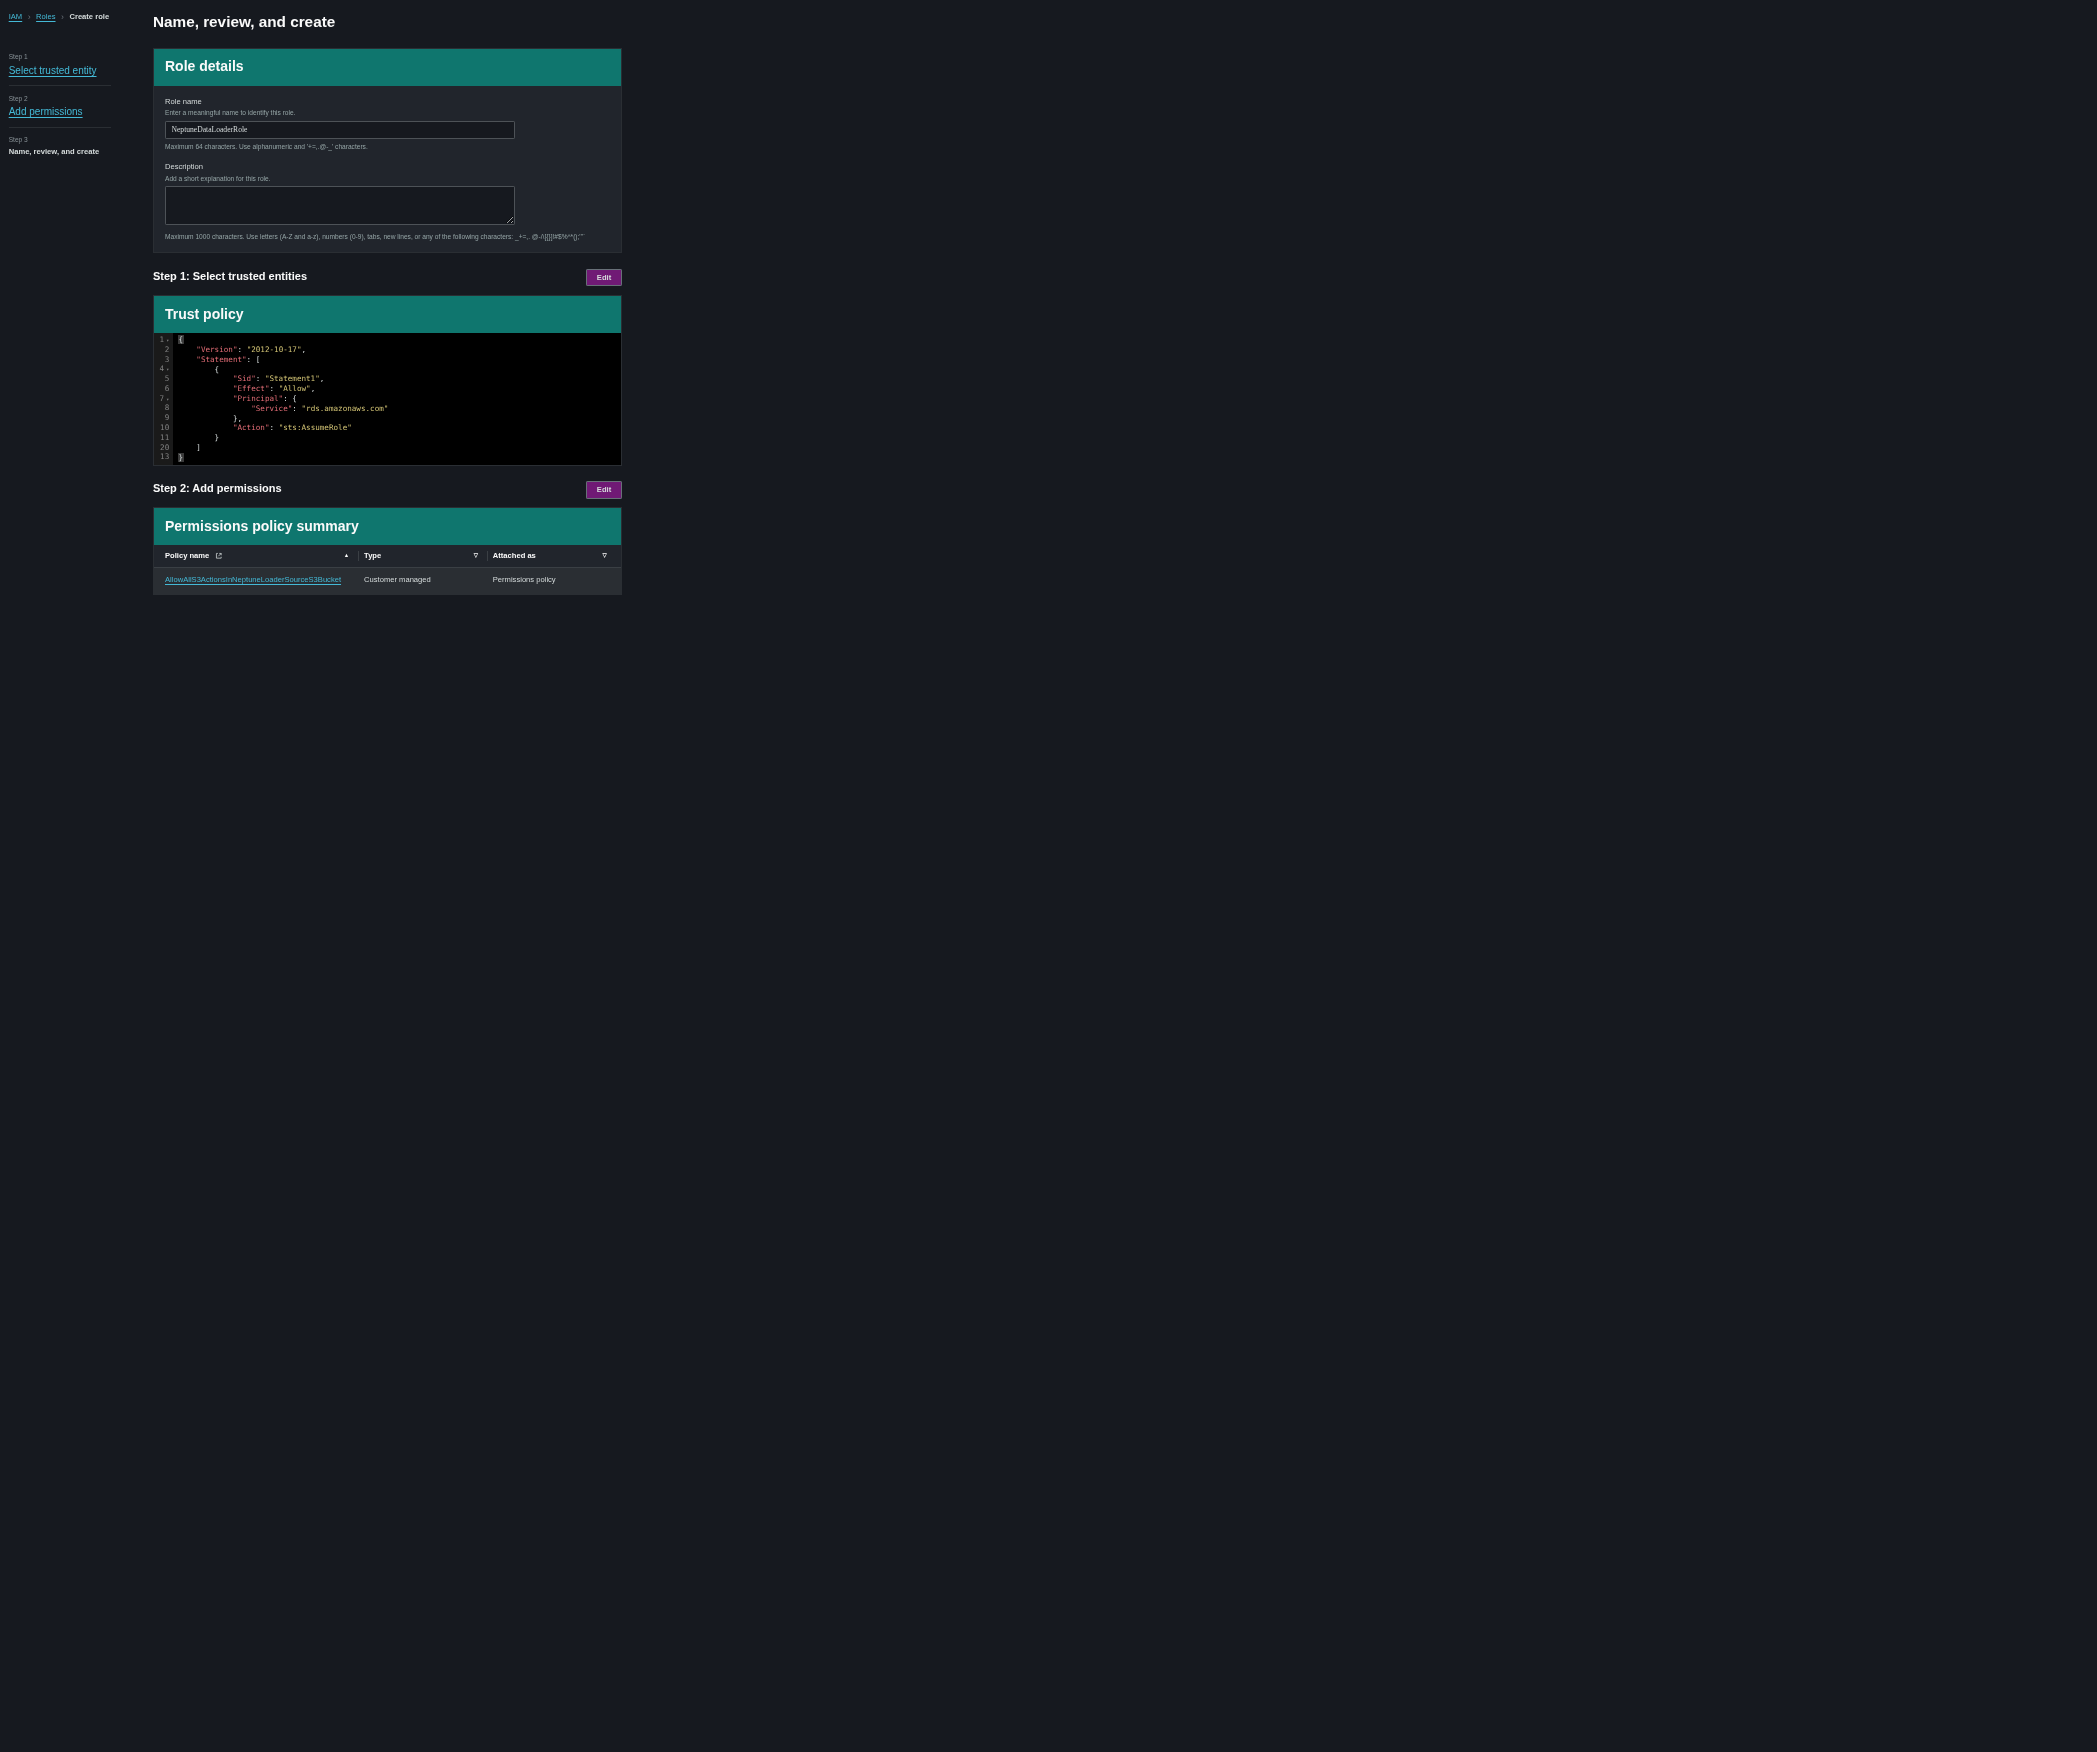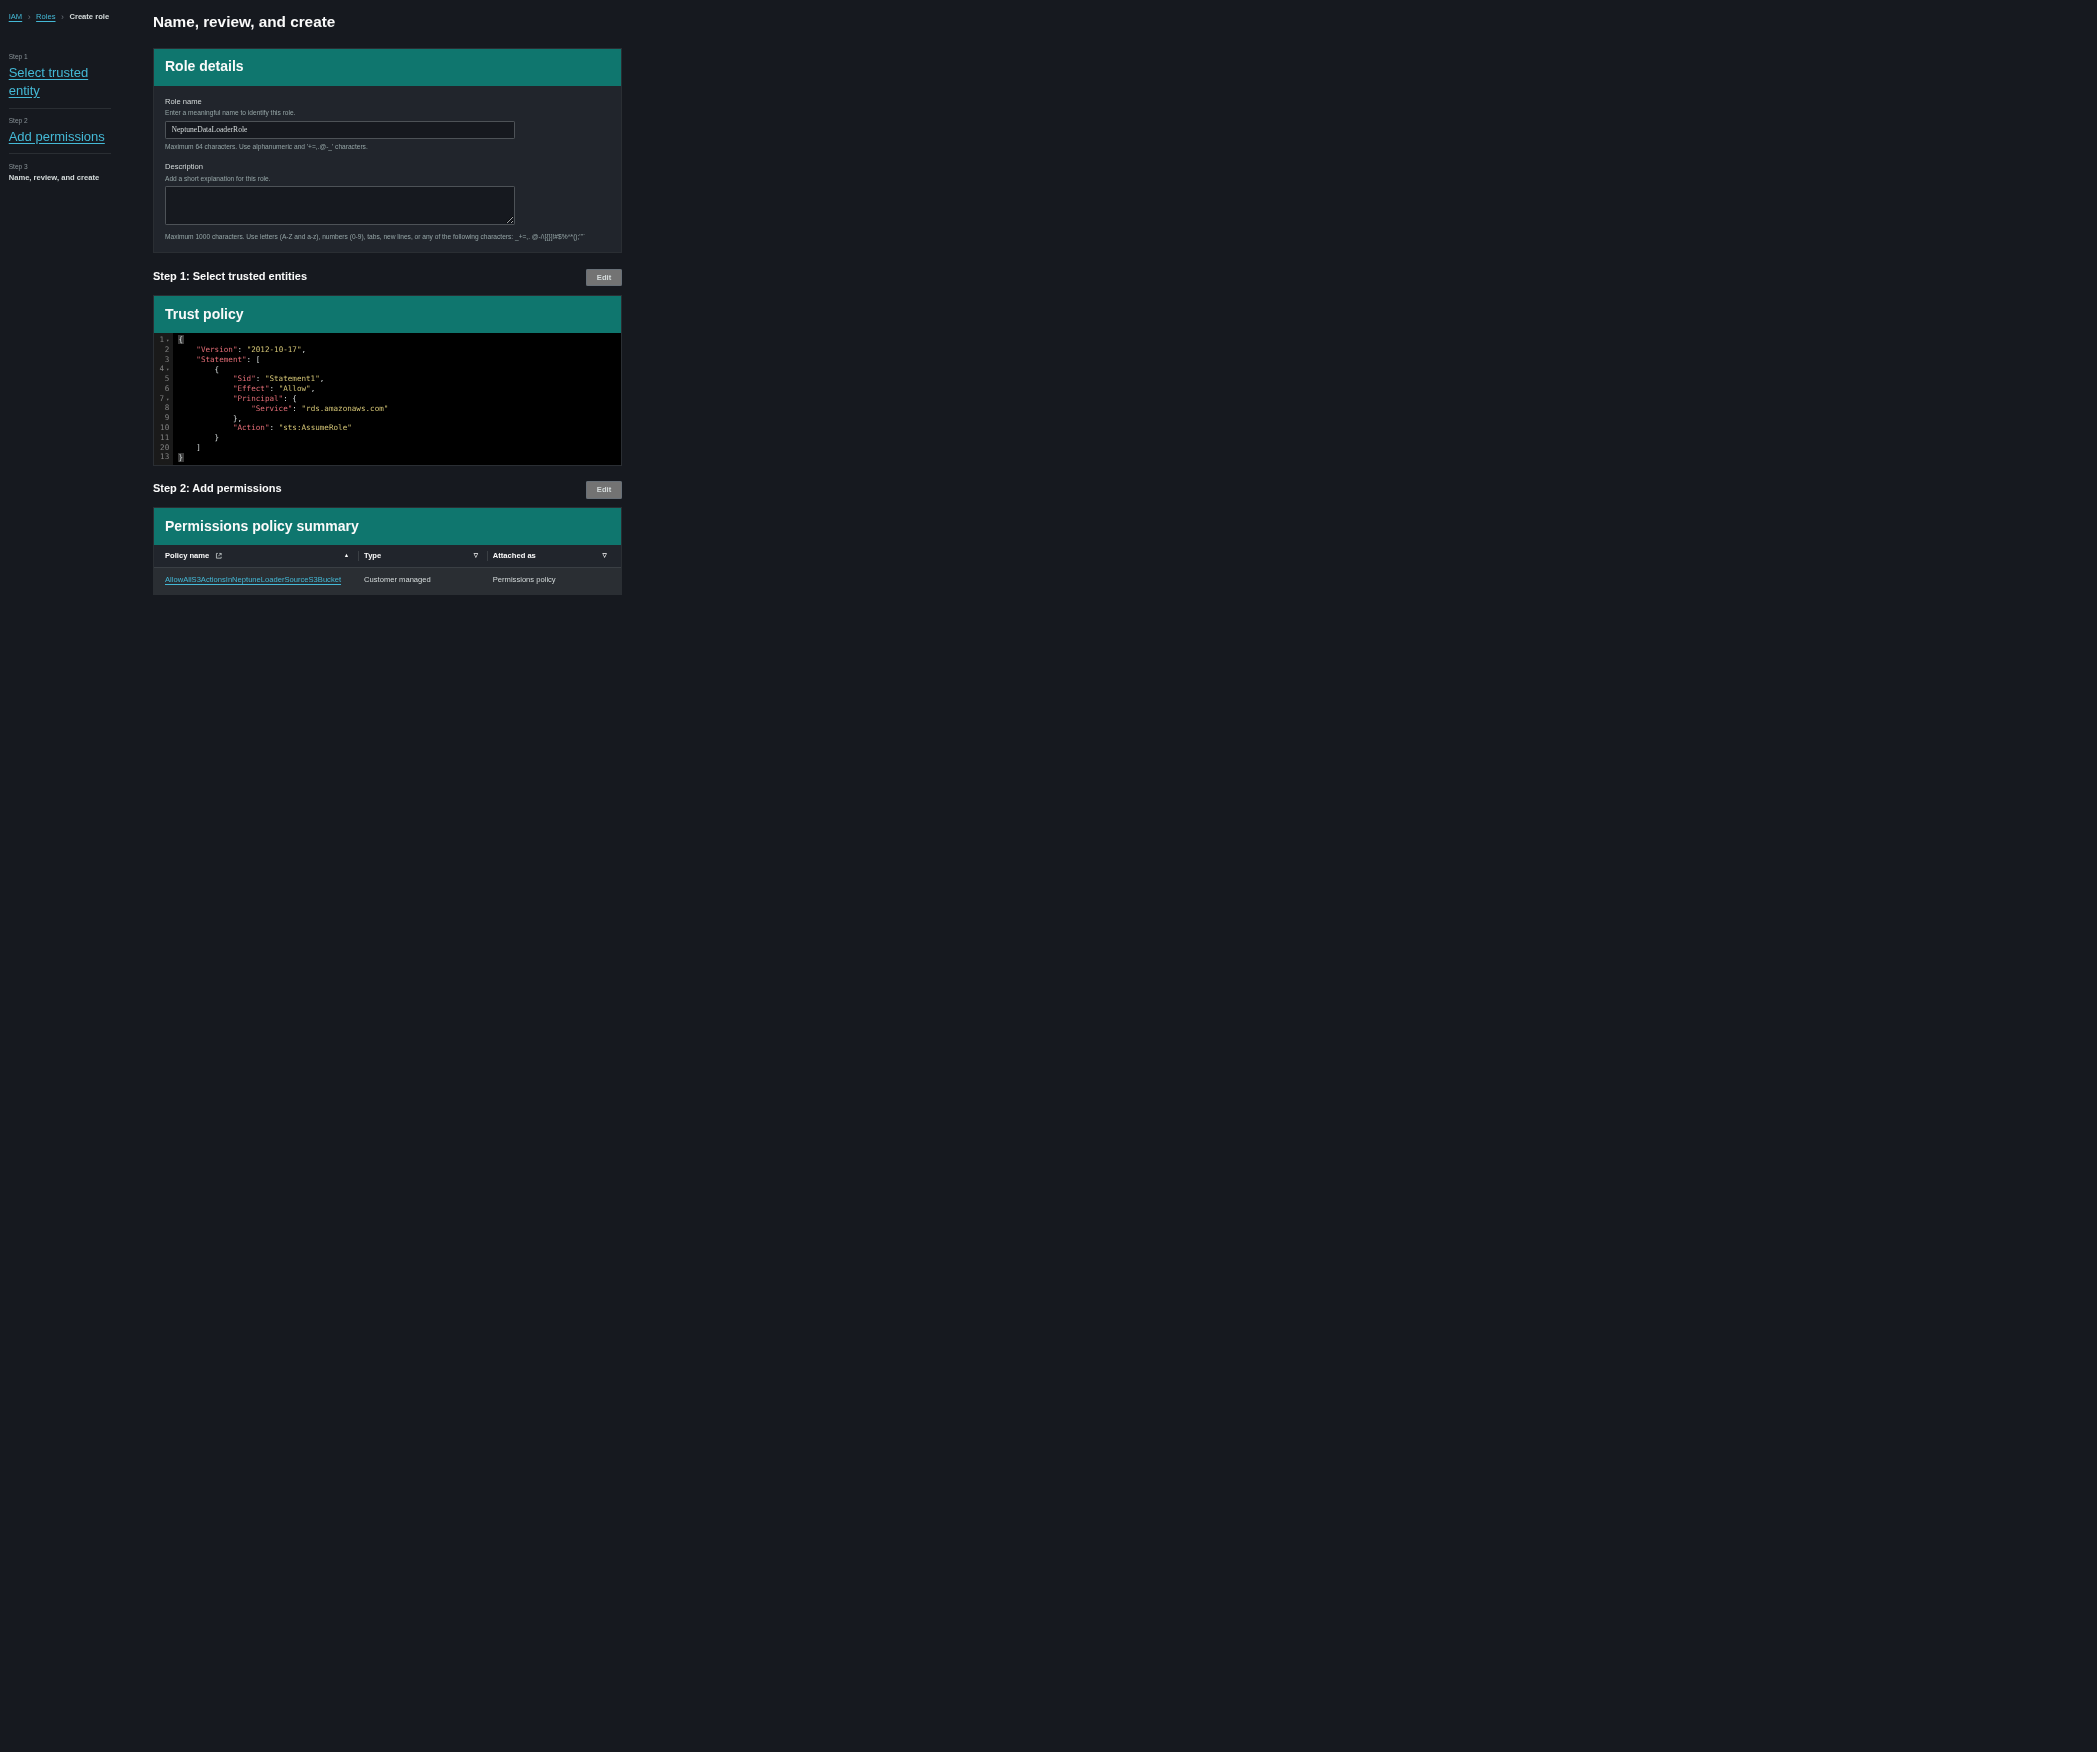--- a/index.html
+++ b/index.html
@@ -14,21 +14,21 @@
     .sidebar { width: 120px; padding: 11px 8.7px; flex-shrink: 0; }
     .main-content { flex: 1; padding: 11px 22px 22px 33px; max-width: 524px; }
 
     .breadcrumb { display: flex; align-items: center; gap: 5.5px; margin-bottom: 29px; font-size: 7.6px; }
     .breadcrumb-link { color: #44b9d6; text-decoration: underline; text-underline-offset: 2.2px; cursor: pointer; }
     .breadcrumb-sep { color: #687078; font-size: 8.7px; }
     .breadcrumb-current { color: #d5dbdb; font-weight: 700; }
 
     .step-block { margin-bottom: 7.6px; padding-bottom: 7.6px; border-bottom: 0.5px solid #2a2e33; }
     .step-label { color: #879196; font-size: 6.6px; margin-bottom: 2.2px; }
-    .step-link { color: #44b9d6; font-size: 13px; text-decoration: underline; text-underline-offset: 2.2px; cursor: pointer; }
+    .step-link { color: #44b9d6; font-size: 10px; text-decoration: underline; text-underline-offset: 2.2px; cursor: pointer; }
     .step-current { color: #d5dbdb; font-size: 7.6px; font-weight: 700; }
 
     h1 { font-size: 15.3px; font-weight: 700; color: #fafafa; margin-bottom: 15.3px; }
 
     .panel { background-color: #21252c; border-radius: 0; margin-bottom: 15.3px; border: 0.5px solid #2a2e33; }
     .panel-header { background-color: #0f766e; padding: 8.7px 11px; font-size: 14px; font-weight: 700; color: #fafafa; }
     .panel-body { padding: 11px; }
 
     .field { margin-bottom: 11px; }
     .field:last-child { margin-bottom: 0; }
@@ -44,21 +44,21 @@
       padding: 3.3px 5.5px;
       font-size: 7.6px;
       font-family: Liberation Serif, serif;
       border-radius: 1.1px;
     }
     textarea { height: 39px; resize: vertical; }
 
     .step-heading-row { display: flex; justify-content: space-between; align-items: flex-start; margin-bottom: 8.7px; }
     .step-heading { font-size: 11px; font-weight: 700; color: #fafafa; }
     .edit-btn {
-      background-color: #737373; color: #d5dbdb; border: 0.5px solid #687078;
+      background-color: #701a75; color: #d5dbdb; border: 0.5px solid #687078;
       padding: 3.3px 9.8px; font-size: 7.6px; font-weight: 700; cursor: pointer; border-radius: 1.1px;
     }
 
     .code-editor { background-color: #000; font-family: "Monaco", "Menlo", "Consolas", monospace; font-size: 7.6px; display: flex; }
     .gutter { background-color: #1a1a1a; padding: 2.2px 3.3px 2.2px 5.5px; text-align: right; color: #808080; user-select: none; line-height: 1.35; }
     .gutter-line { display: flex; justify-content: flex-end; align-items: center; gap: 2.2px; height: 9.8px; }
     .fold-marker { font-size: 4.9px; color: #808080; }
     .code-area { padding: 2.2px 5.5px; line-height: 1.35; flex: 1; }
     .code-line { height: 9.8px; white-space: pre; }
     .tok-bracket { color: #d5dbdb; }

